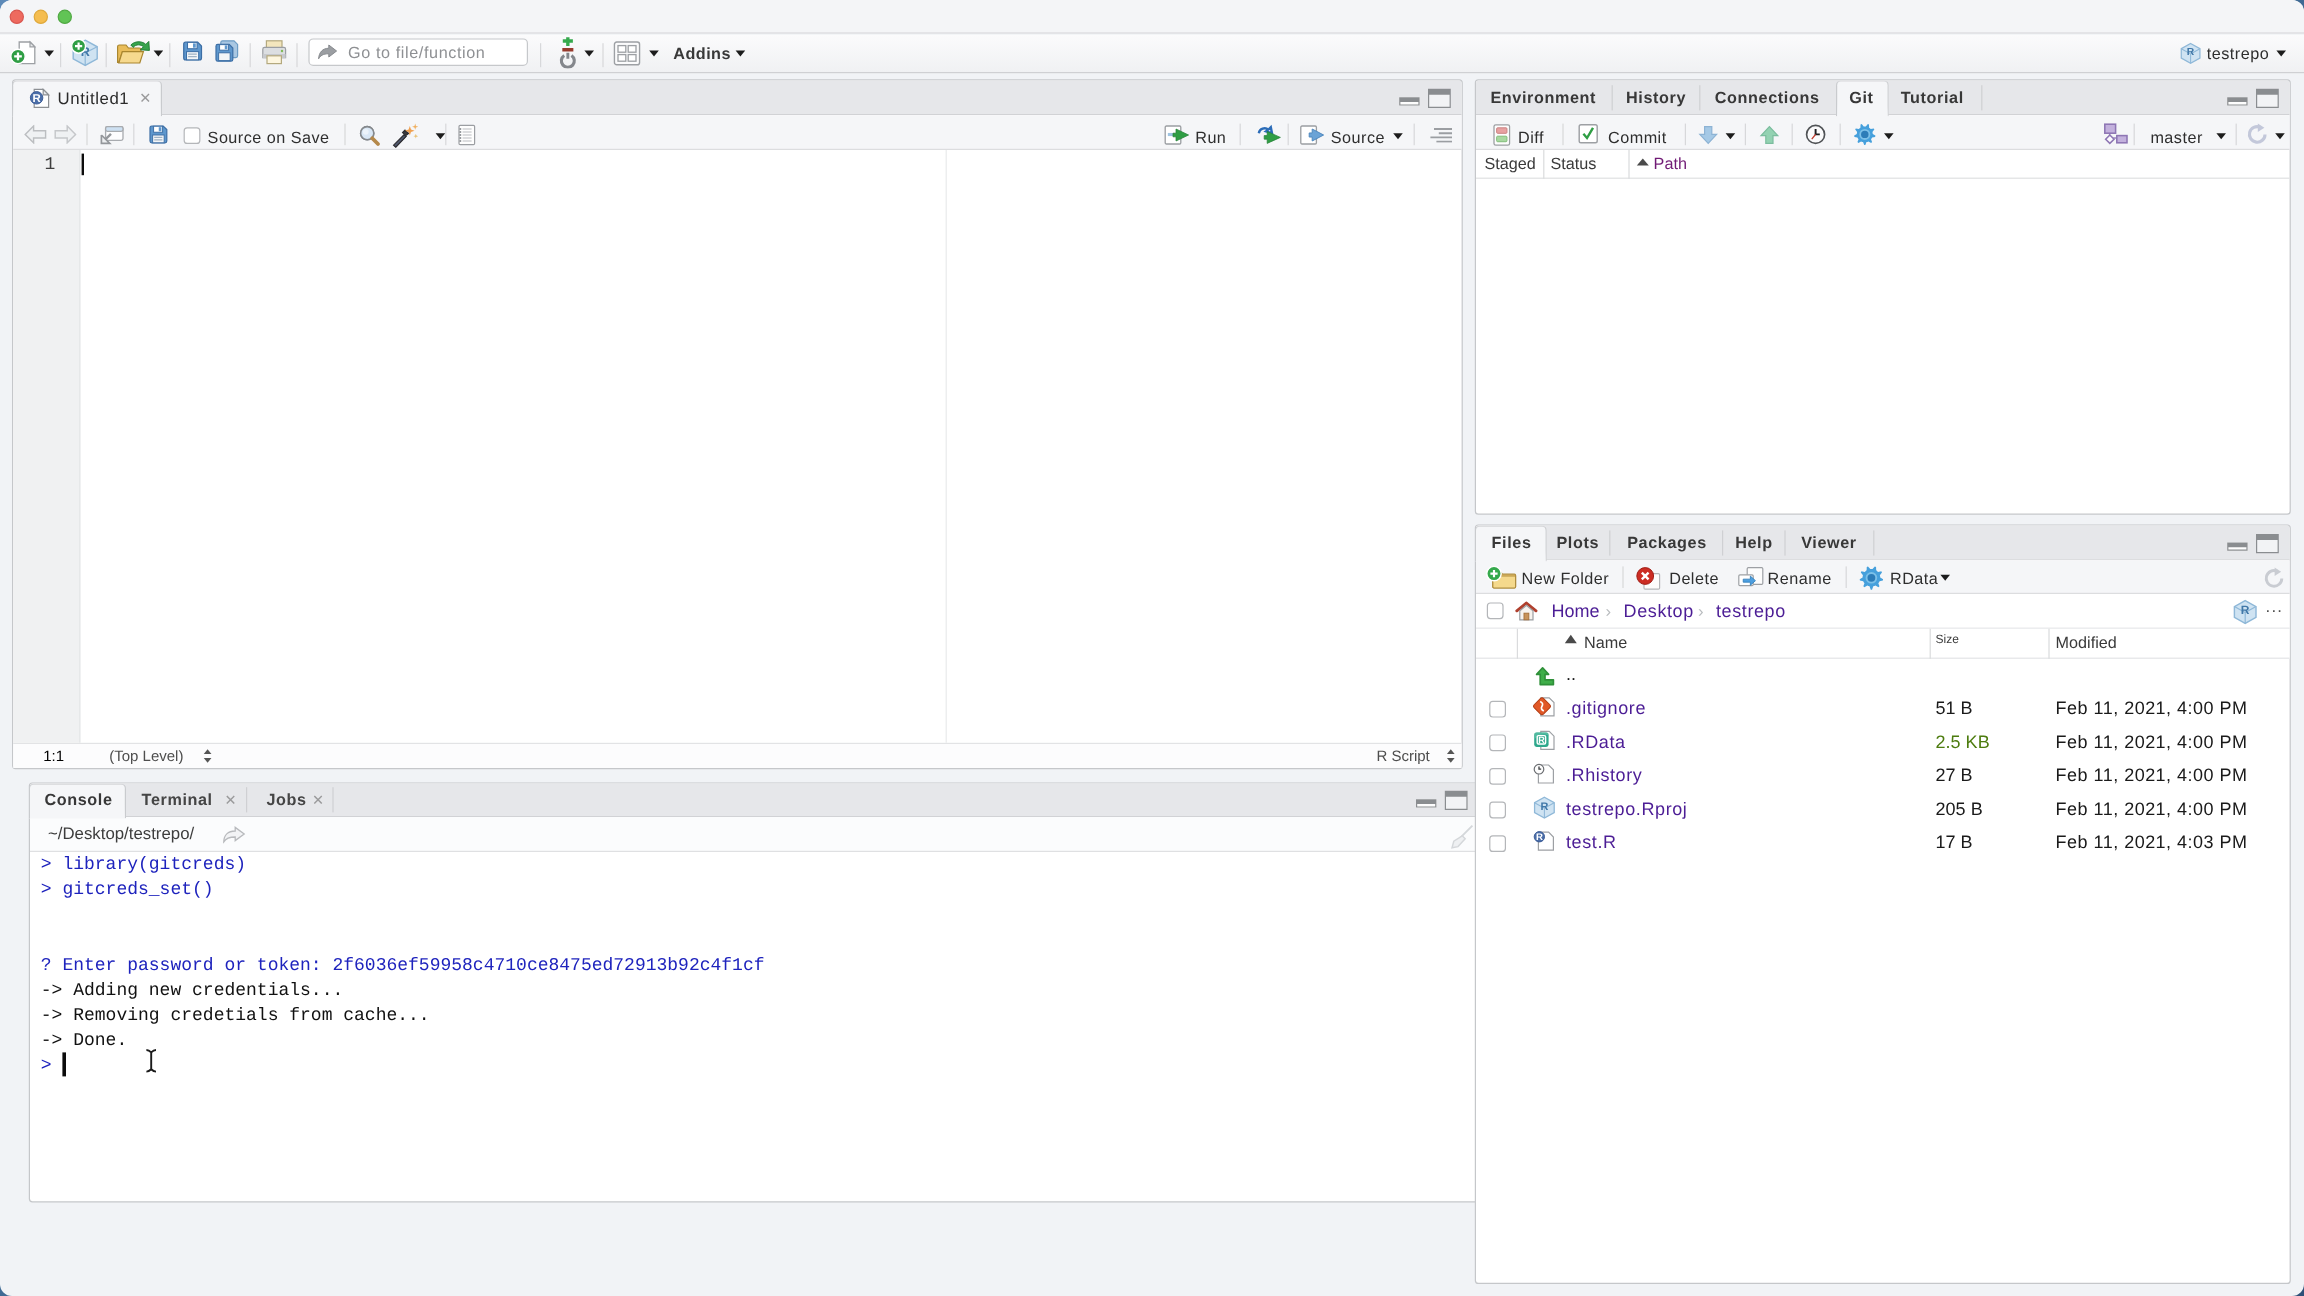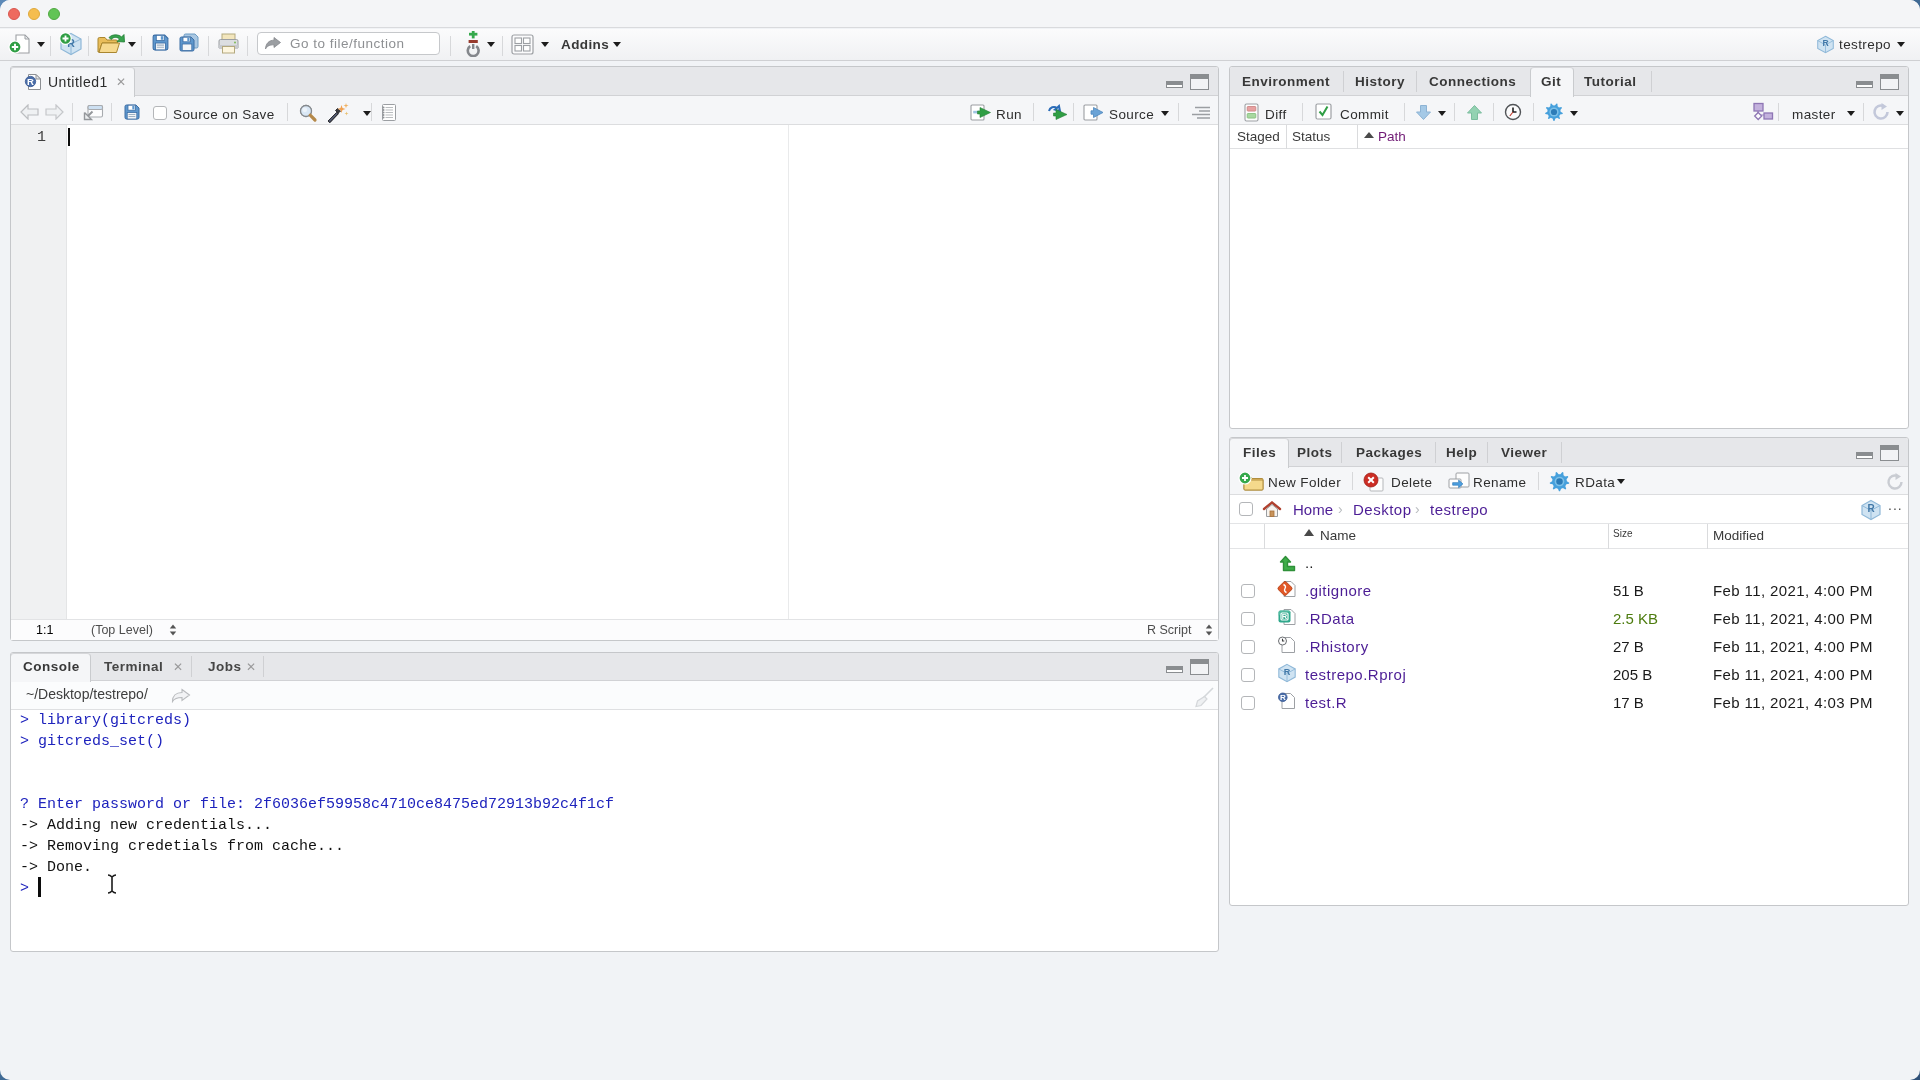--- a/index.html
+++ b/index.html
@@ -217,21 +217,21 @@
     <div class="abs" style="left:57px;top:61px;width:2px;height:18px;background:#0c0c0c"></div>
 
     <div class="abs" style="left:0;top:552px;width:1207px;height:21px;background:#fcfcfd;border-top:1px solid #e2e3e5"></div>
     <div class="abs" style="left:25px;top:556px;font-size:12.5px;color:#000000">1:1</div>
     <div class="abs" style="left:80px;top:556px;font-size:12.5px;color:#4e4e4e">(Top Level)</div>
     <div class="updn" style="left:158px;top:556px;transform:scale(0.8)"></div>
     <div class="abs" style="left:1136px;top:556px;font-size:12.5px;color:#4e4e4e">R Script</div>
     <div class="updn" style="left:1194px;top:556px;transform:scale(0.8)"></div>
   </div>
 
-  <div class="pane" id="conpane" style="left:10px;top:652px;width:1209px;height:300px">
+  <div class="pane" id="conpane" style="left:24px;top:652px;width:1209px;height:350px">
     <div class="tabstrip" style="height:28px"></div>
     <div class="tab-act" style="left:-1px;width:81px;height:29px"></div>
     <div class="tab-lbl" style="left:12px;top:6px;z-index:4">Console</div>
     <div class="tab-lbl" style="left:93px;top:6px;color:#454545">Terminal</div>
     <div class="tab-x" style="left:162px;top:7px">✕</div>
     <div class="tabsep" style="left:180px;top:3px"></div>
     <div class="tab-lbl" style="left:197px;top:6px;color:#454545">Jobs</div>
     <div class="tab-x" style="left:235px;top:7px">✕</div>
     <div class="tabsep" style="left:252px;top:3px"></div>
     <div class="winmin" style="left:1155px;top:13px"></div>
@@ -247,21 +247,21 @@
     </svg>
 
     <div class="abs" style="left:27px;top:224px;width:2.5px;height:20px;background:#0c0c0c"></div>
     <svg class="abs" style="left:93px;top:220px" width="16" height="22" viewBox="0 0 16 22">
       <path d="M4 2 C6 2 7 3 8 4 C9 3 10 2 12 2 M8 4 V18 M4 20 C6 20 7 19 8 18 C9 19 10 20 12 20" fill="none" stroke="#1b1b1b" stroke-width="1.6"></path>
     </svg>
     <div class="abs mono" style="left:9px;top:57px"><span class="blue">&gt; library(gitcreds)</span>
 <span class="blue">&gt; gitcreds_set()</span>
 
 
-<span class="blue">? Enter password or file: 2f6036ef59958c4710ce8475ed72913b92c4f1cf</span>
+<span class="blue">? Enter password or token: 2f6036ef59958c4710ce8475ed72913b92c4f1cf</span>
 <span class="blk">-&gt; Adding new credentials...</span>
 <span class="blk">-&gt; Removing credetials from cache...</span>
 <span class="blk">-&gt; Done.</span>
 <span class="blue">&gt; </span></div>
   </div>
 
   <div class="pane" id="gitpane" style="left:1229px;top:66px;width:680px;height:363px">
     <div class="tabstrip"></div>
     <div class="tab-lbl" style="left:12px">Environment</div>
     <div class="tabsep" style="left:113px"></div>
@@ -329,21 +329,21 @@
 
     <div class="abs" style="left:0;top:58px;width:678px;height:24px;border-bottom:1px solid #dfe0e2"></div>
     <div class="abs" style="left:7px;top:62px;font-size:13.5px;color:#3a3a3a">Staged</div>
     <div class="hdrline" style="left:56px;top:58px;height:24px"></div>
     <div class="abs" style="left:62px;top:62px;font-size:13.5px;color:#3a3a3a">Status</div>
     <div class="hdrline" style="left:127px;top:58px;height:24px"></div>
     <div class="abs" style="left:134px;top:65px;width:0;height:0;border-left:5px solid transparent;border-right:5px solid transparent;border-bottom:6px solid #4a4a4a"></div>
     <div class="abs" style="left:148px;top:62px;font-size:13.5px;color:#701a75">Path</div>
   </div>
 
-  <div class="pane" id="filepane" style="left:1229px;top:437px;width:680px;height:469px">
+  <div class="pane" id="filepane" style="left:1229px;top:437px;width:680px;height:633px">
     <div class="tabstrip"></div>
     <div class="tab-act" style="left:-1px;width:60px"></div>
     <div class="tab-lbl" style="left:13px;z-index:4">Files</div>
     <div class="tab-lbl" style="left:67px">Plots</div>
     <div class="tabsep" style="left:111px"></div>
     <div class="tab-lbl" style="left:126px">Packages</div>
     <div class="tabsep" style="left:205px"></div>
     <div class="tab-lbl" style="left:216px">Help</div>
     <div class="tabsep" style="left:257px"></div>
     <div class="tab-lbl" style="left:271px">Viewer</div>

